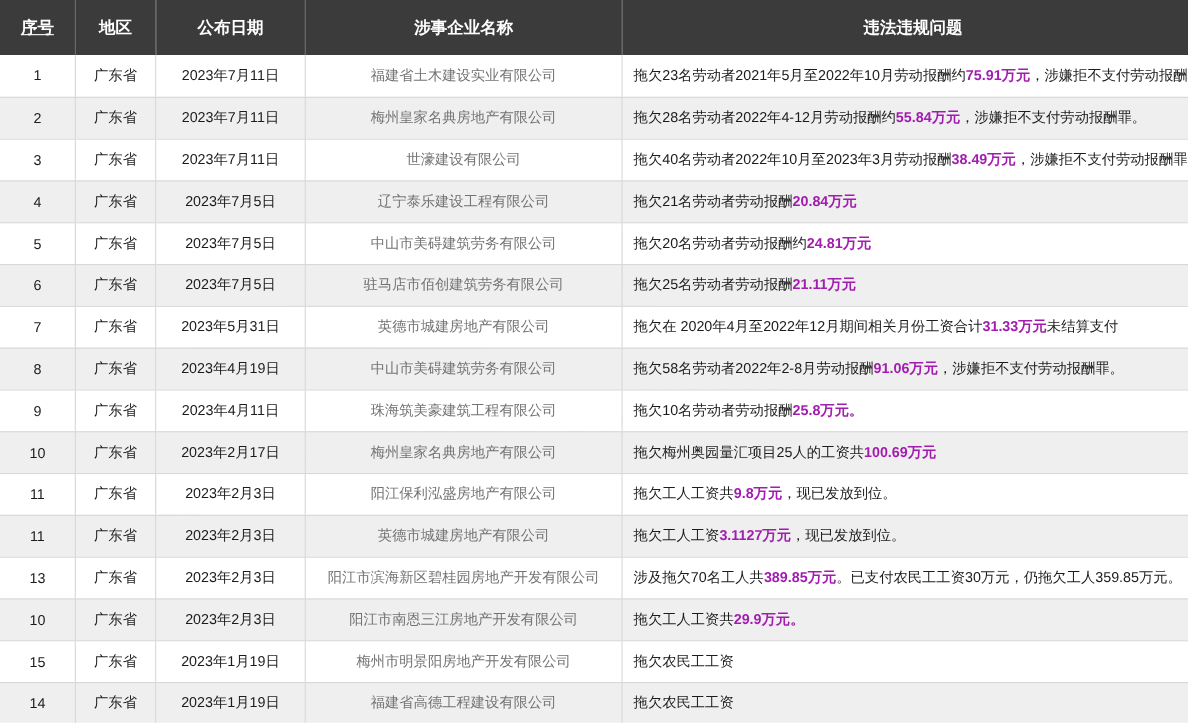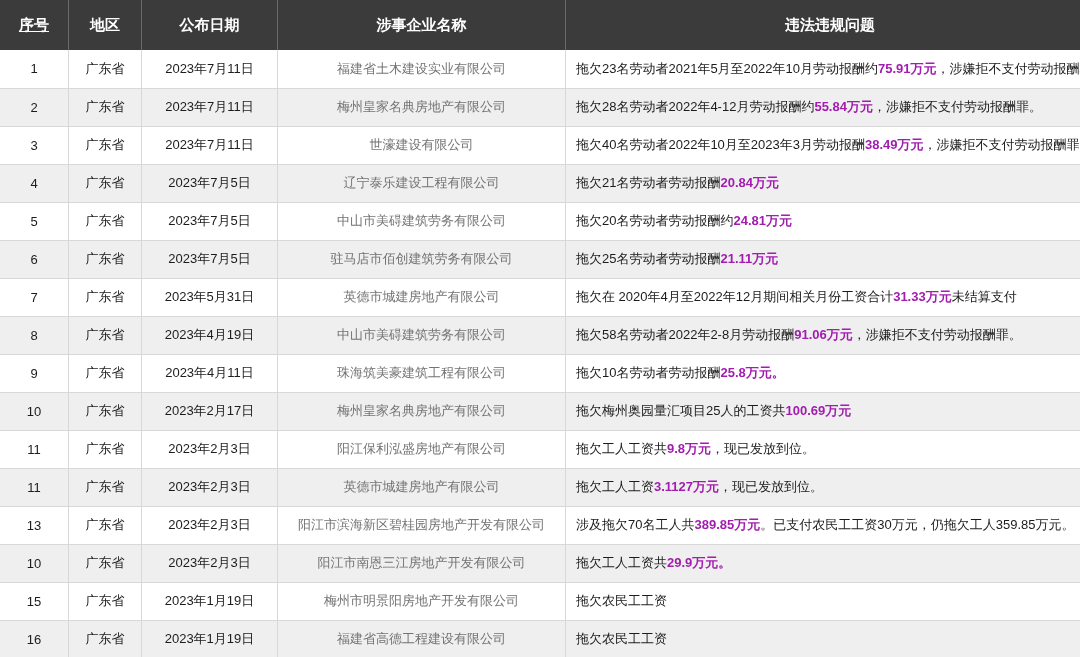--- a/index.html
+++ b/index.html
@@ -229,21 +229,21 @@
           <td class="col-issue"><span class="issue-text"><span>拖欠工人工资共</span><span class="amt">29.9万元。</span></span></td>
         </tr>
         <tr class="odd">
           <td class="col-idx">15</td>
           <td class="col-region">广东省</td>
           <td class="col-date">2023年1月19日</td>
           <td class="col-company">梅州市明景阳房地产开发有限公司</td>
           <td class="col-issue"><span class="issue-text"><span>拖欠农民工工资</span></span></td>
         </tr>
         <tr class="even">
-          <td class="col-idx">16</td>
+          <td class="col-idx">14</td>
           <td class="col-region">广东省</td>
           <td class="col-date">2023年1月19日</td>
           <td class="col-company">福建省高德工程建设有限公司</td>
           <td class="col-issue"><span class="issue-text"><span>拖欠农民工工资</span></span></td>
         </tr>
       </tbody>
   </table>
 
 </div>
 

